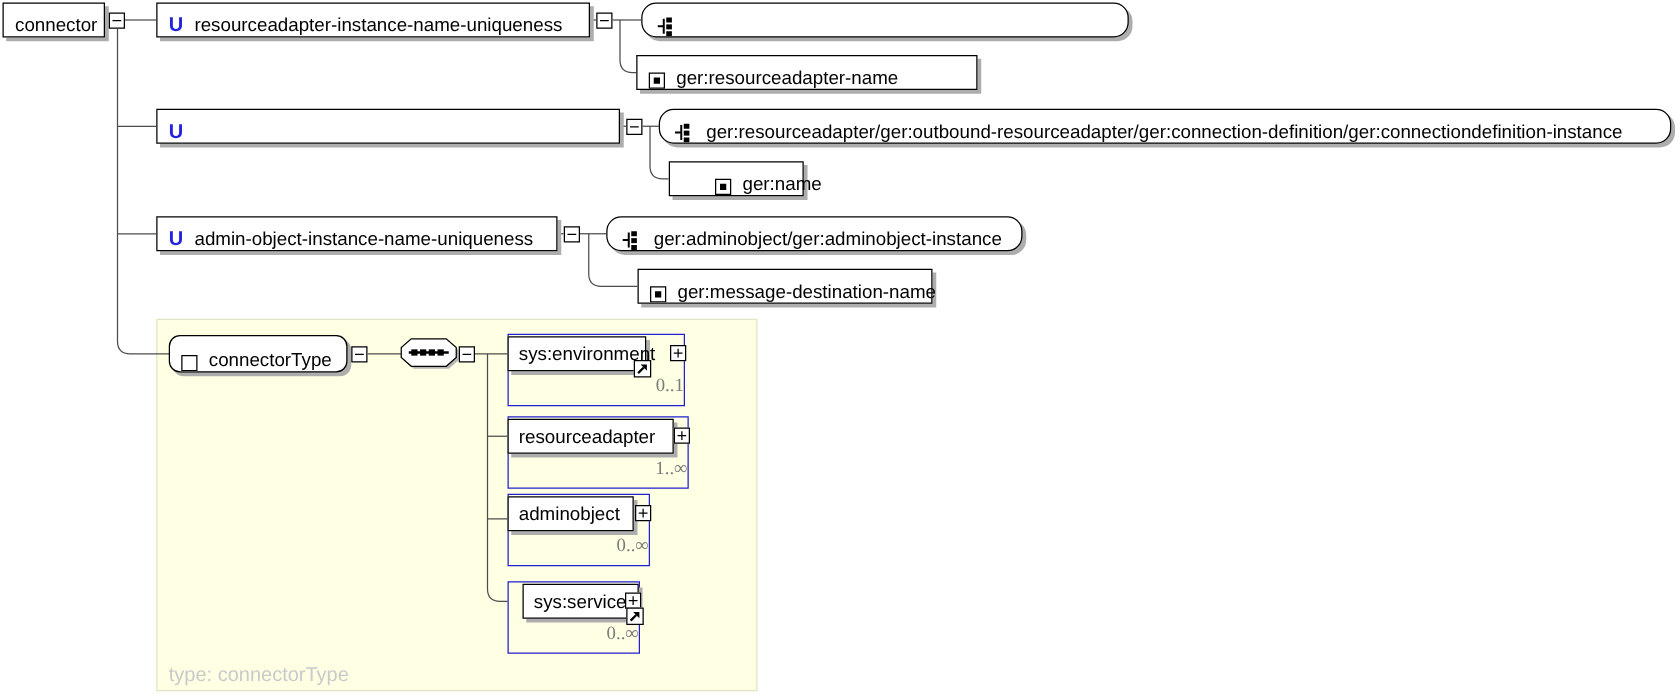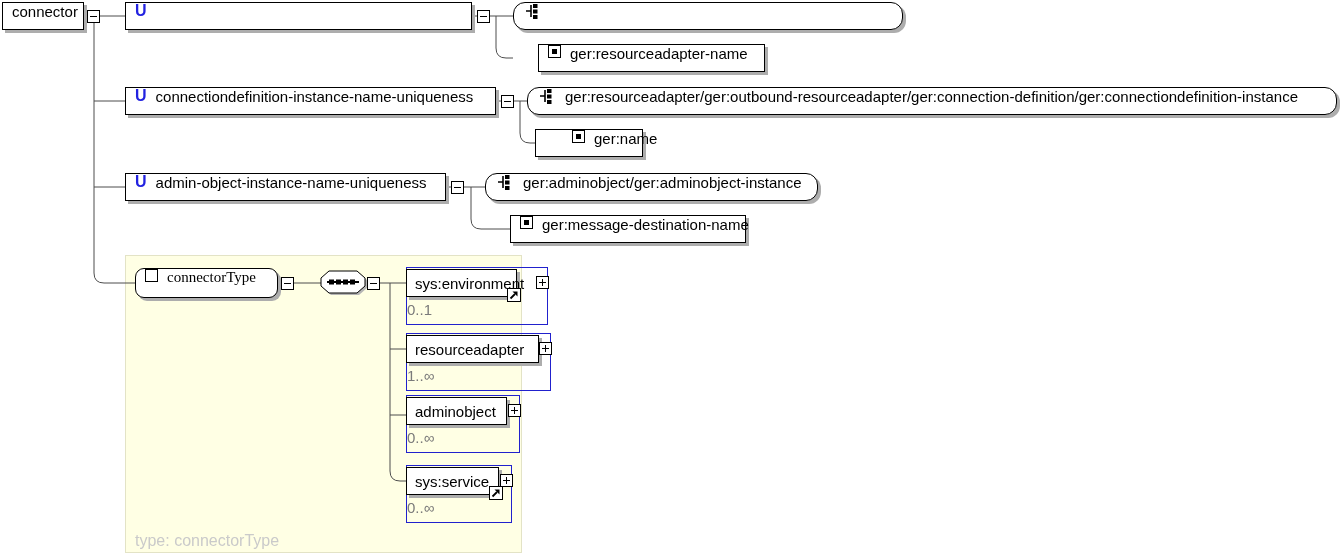--- a/index.html
+++ b/index.html
@@ -13,37 +13,37 @@
     --line:#4d4d4d;
   }
   html,body{margin:0;padding:0;background:#fff;}
   .canvas{
     position:relative;width:1344px;height:557px;background:#fff;overflow:hidden;
     font-family:"Liberation Sans",sans-serif;font-size:15px;color:#000;
   }
   .canvas *{box-sizing:border-box;}
   
   .region{
-    position:absolute;left:125px;top:255px;width:397px;height:298px;
+    position:absolute;left:125px;top:255px;width:481px;height:298px;
     background:var(--region-bg);border:1px solid var(--region-border);z-index:1;
   }
   .region-footer{
     position:absolute;left:9px;bottom:2px;color:var(--faint-text);
     font-size:16px;white-space:nowrap;
   }
   
   .lines{position:absolute;left:0;top:0;z-index:2;}
   
   .nodebox{
     position:absolute;height:28px;background:#fff;border:1px solid #000;
-    display:flex;align-items:flex-start;gap:9px;padding:0 9px;white-space:nowrap;
+    display:flex;align-items:flex-end;gap:9px;padding:0 9px;white-space:nowrap;
     box-shadow:3px 3px 0 var(--shadow);z-index:3;
   }
   .selbox{border-radius:12px;padding:0 12px;}
-  .ctbox{border-radius:9px;font-family:Liberation Serif, serif;}
+  .ctbox{border-radius:9px;}
   .uicon{color:var(--unique-icon-blue);font-weight:bold;font-size:16px;line-height:1;}
   .cticon{width:13px;height:13px;border:1px solid #000;background:#fff;flex:0 0 auto;}
   .field-icon{width:13px;height:13px;border:1px solid #000;background:#fff;position:relative;flex:0 0 auto;}
   .field-icon::after{content:"";position:absolute;top:3px;left:3px;right:3px;bottom:3px;background:#000;}
   .sel-icon{flex:0 0 auto;display:block;}
   
   .toggle{
     position:absolute;width:13px;height:13px;background:#fff;border:1px solid #000;z-index:5;
   }
   .toggle::before{content:"";position:absolute;left:2px;right:2px;top:5px;height:1px;background:#000;}
@@ -53,21 +53,21 @@
   
   .childouter{
     position:absolute;left:406px;height:58px;border:1px solid var(--accent-blue);z-index:3;
   }
   .childname{
     position:absolute;left:-1px;top:1px;height:28px;background:#fff;border:1px solid #000;
     display:flex;align-items:center;padding:0 8px;white-space:nowrap;
     box-shadow:3px 3px 0 var(--shadow);
   }
   .cardinality{
-    position:absolute;left:0;right:0;bottom:6px;text-align:left;color:var(--muted-text);
+    position:absolute;left:0;right:0;bottom:6px;text-align:right;color:var(--muted-text);font-family:Liberation Serif, serif;
   }
   .linkicon{
     position:absolute;right:-5px;bottom:-6px;width:14px;height:14px;
     background:#fff;border:1px solid #000;z-index:6;display:block;
   }
   .childtoggle{top:8px;right:-2px;}
 </style>
 </head>
 <body>
 
@@ -103,38 +103,38 @@
     </g>
   </svg>
 
   <div class="nodebox" style="left:2px;top:2px;width:82px;">
     <span>connector</span>
   </div>
   <span class="toggle" style="left:87px;top:10px;"></span>
 
   <div class="nodebox" style="left:125px;top:2px;width:347px;">
     <span class="uicon">U</span>
+    <span>resourceadapter-instance-name-uniqueness</span>
   </div>
   <span class="toggle" style="left:477px;top:10px;"></span>
   <div class="nodebox selbox" style="left:513px;top:2px;width:390px;">
     <svg class="sel-icon" width="16" height="16" viewBox="0 0 16 16">
       <path d="M0,8 H5 M5,2 V14" stroke="#000" stroke-width="1.6"></path>
       <rect x="7" y="1" width="4.5" height="4" fill="#000"></rect>
       <rect x="7" y="6.5" width="4.5" height="4" fill="#000"></rect>
       <rect x="7" y="12" width="4.5" height="4" fill="#000"></rect>
     </svg>
   </div>
-  <div class="nodebox" style="left:538px;top:44px;width:227px;">
+  <div class="nodebox" style="left:509px;top:44px;width:273px;">
     <span class="field-icon"></span>
     <span>ger:resourceadapter-name</span>
   </div>
 
   <div class="nodebox" style="left:125px;top:87px;width:371px;">
     <span class="uicon">U</span>
-    <span>connectiondefinition-instance-name-uniqueness</span>
   </div>
   <span class="toggle" style="left:501px;top:95px;"></span>
   <div class="nodebox selbox" style="left:527px;top:87px;width:810px;">
     <svg class="sel-icon" width="16" height="16" viewBox="0 0 16 16">
       <path d="M0,8 H5 M5,2 V14" stroke="#000" stroke-width="1.6"></path>
       <rect x="7" y="1" width="4.5" height="4" fill="#000"></rect>
       <rect x="7" y="6.5" width="4.5" height="4" fill="#000"></rect>
       <rect x="7" y="12" width="4.5" height="4" fill="#000"></rect>
     </svg>
     <span>ger:resourceadapter/ger:outbound-resourceadapter/ger:connection-definition/ger:connectiondefinition-instance</span>
@@ -202,21 +202,21 @@
 
   <div class="childouter" style="top:395px;width:114px;">
     <div class="childname" style="width:101px;">
       <span>adminobject</span>
     </div>
     <span class="toggle plus childtoggle"></span>
     <div class="cardinality">0..∞</div>
   </div>
 
   <div class="childouter" style="top:465px;width:106px;">
-    <div class="childname" style="width:93px;">
+    <div class="childname" style="width:93px;margin-left:12px;">
       <span>sys:service</span>
       <svg class="linkicon" viewBox="0 0 12 12">
         <path d="M2.5,9.5 L7,5" stroke="#000" stroke-width="1.8"></path>
         <polygon points="4.5,2.5 9.5,2.5 9.5,7.5" fill="#000"></polygon>
       </svg>
     </div>
     <span class="toggle plus childtoggle"></span>
     <div class="cardinality">0..∞</div>
   </div>
 

